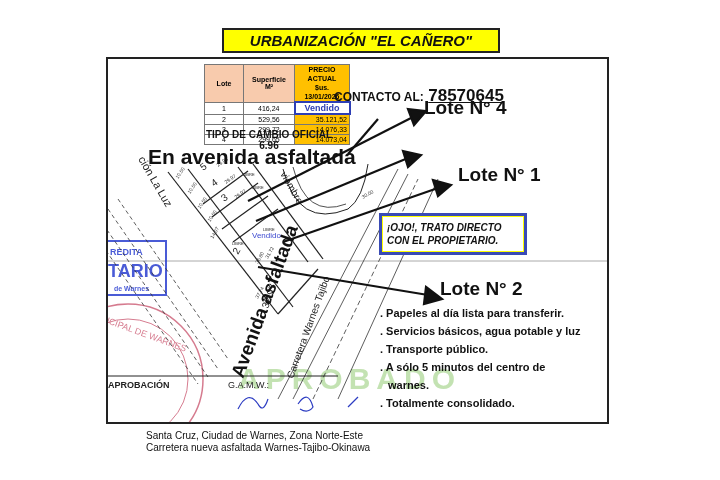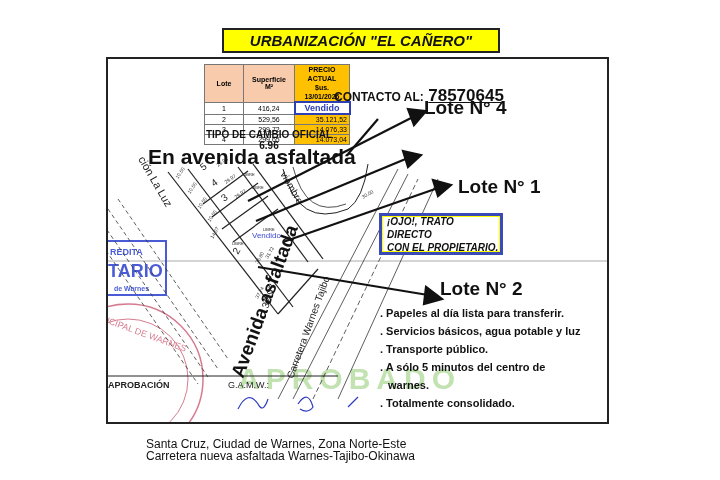--- a/index.html
+++ b/index.html
@@ -46,21 +46,21 @@
     .contact .phone { font-size: 17px; text-decoration: underline; }
     .headline-road {
       position: absolute; left: 40px; top: 86px;
       font-family: "Liberation Sans", sans-serif; font-weight: bold; font-size: 21px; color: #111;
     }
     .lote-label {
       position: absolute; font-family: "Liberation Sans", sans-serif; font-weight: bold;
       font-size: 19px; color: #111; white-space: nowrap;
     }
     .notice-box {
-      position: absolute; left: 271px; top: 154px; width: 124px; height: 42px;
+      position: absolute; left: 271px; top: 154px; width: 148px; height: 42px;
       background: #ffff00; border: 3px solid #3a4bb5; box-sizing: border-box; padding: 1px;
     }
     .notice-inner {
       background: #fff; width: 100%; height: 100%; box-sizing: border-box;
       display: flex; flex-direction: column; justify-content: center; padding-left: 4px;
       font-family: "Liberation Sans", sans-serif; font-weight: bold; font-style: italic;
       font-size: 10px; color: #111; line-height: 13px;
     }
     .features {
       position: absolute; left: 272px; top: 245px; width: 230px;
@@ -72,21 +72,21 @@
     .approval {
       position: absolute; left: 0; top: 321px;
       font-family: "Liberation Sans", sans-serif; font-weight: bold; font-size: 9px; color: #222;
     }
     .gamw {
       position: absolute; left: 120px; top: 321px;
       font-family: "Liberation Sans", sans-serif; font-weight: normal; font-size: 9px; color: #222;
     }
     .footer {
       position: absolute; left: 146px; top: 430px;
-      font-family: "Liberation Sans", sans-serif; font-size: 12px; color: #111; line-height: 12px; margin-top: 8px;
+      font-family: "Liberation Sans", sans-serif; font-size: 10px; color: #111; line-height: 12px;
     }
   </style>
 </head>
 <body>
 
 <div class="title-banner">
   <span>URBANIZACIÓN "EL CAÑERO"</span>
 </div>
 
 <div class="frame">
@@ -235,21 +235,21 @@
   <div class="exchange-rate">TIPO DE CAMBIO OFICIAL 6.96</div>
 
   <div class="contact">
     <span class="label">CONTACTO AL:</span>
     <span class="phone">78570645</span>
   </div>
 
   <div class="headline-road">En avenida asfaltada</div>
 
   <div class="lote-label" style="left:316px; top:38px;">Lote N° 4</div>
-  <div class="lote-label" style="left:350px; top:117px;">Lote N° 1</div>
+  <div class="lote-label" style="left:350px; top:105px;">Lote N° 1</div>
   <div class="lote-label" style="left:332px; top:219px;">Lote N° 2</div>
 
   <div class="notice-box">
     <div class="notice-inner">
       <span>¡OJO!, TRATO DIRECTO</span>
       <span>CON EL PROPIETARIO.</span>
     </div>
   </div>
 
   <div class="features">

